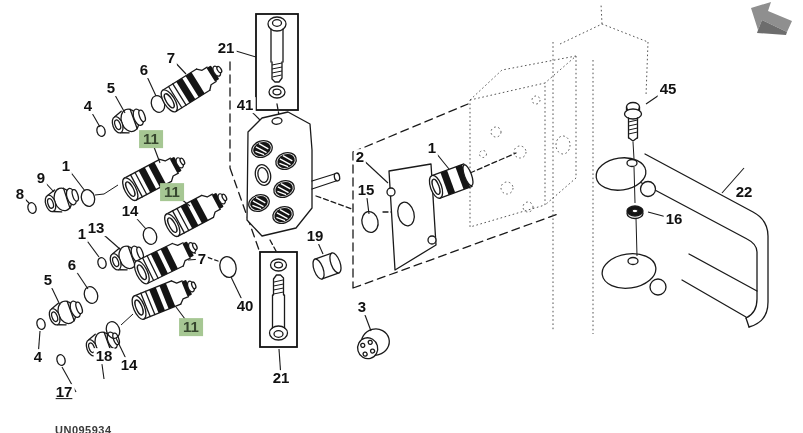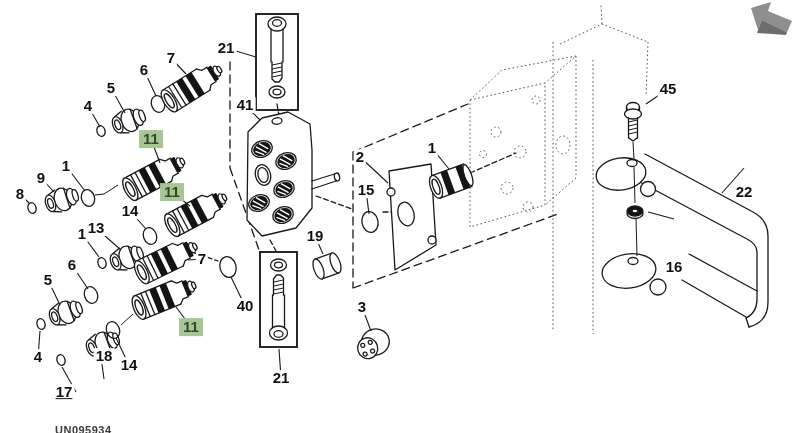--- a/index.html
+++ b/index.html
@@ -280,21 +280,21 @@
       <div class="part-label" style="left: 104px; top: 356px;">18</div>
       <div class="part-label" style="left: 64px; top: 392px; text-decoration: underline;">17</div>
       <div class="part-label" style="left: 281px; top: 378px;">21</div>
       <div class="part-label" style="left: 315px; top: 236px;">19</div>
       <div class="part-label" style="left: 362px; top: 307px;">3</div>
       <div class="part-label" style="left: 366px; top: 190px;">15</div>
       <div class="part-label" style="left: 360px; top: 157px;">2</div>
       <div class="part-label" style="left: 432px; top: 148px;">1</div>
       <div class="part-label" style="left: 668px; top: 89px;">45</div>
       <div class="part-label" style="left: 744px; top: 168px; margin-top: 24px;">22</div>
-      <div class="part-label" style="left: 674px; top: 219px; margin-top: 48px;">16</div>
+      <div class="part-label" style="left: 674px; top: 219px;">16</div>
     </div>
 
 <div class="watermark">UN095934</div>
 
 <svg class="nav-arrow" viewBox="0 0 58 40">
   <polygon points="6,8 26,2 23,11 47,21 42,32 17,20 13,30" fill="#8f8f8f"></polygon>
   <polygon points="13,30 17,20 42,32 41,35 12,33" fill="#6d6d6d"></polygon>
 </svg>
 
 </div>

